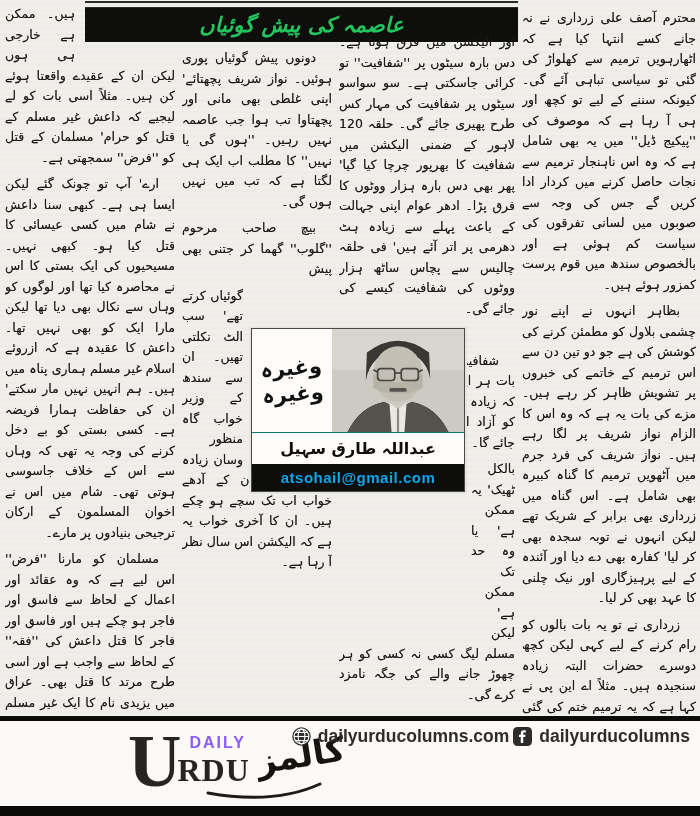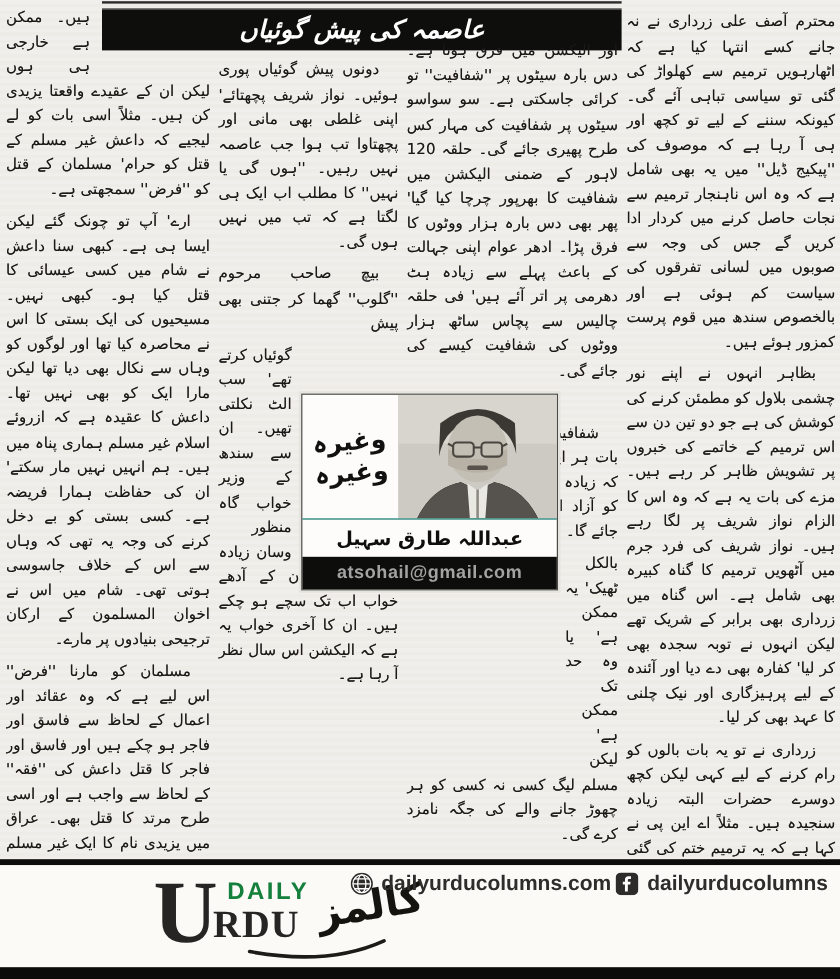--- a/index.html
+++ b/index.html
@@ -7,21 +7,21 @@
     width:700px;height:816px;position:relative;overflow:hidden;
     background:#efede8;
     background-image:repeating-linear-gradient(0deg,#eeece7 0 3px,#f1efec 3px 6px);
     font-family:"DejaVu Sans",sans-serif;color:#1d1b18;
   }
   
   .toprule{position:absolute;left:85px;top:1px;width:433px;height:4px;
     border-top:2px solid #2b2b2b;border-bottom:1px solid #2b2b2b;}
   
   .banner{position:absolute;left:85px;top:8px;width:433px;height:34px;background:#0e0e0d;
-    color:#ffffff;display:flex;align-items:center;justify-content:center;
+    color:#22c55e;display:flex;align-items:center;justify-content:center;
     font-size:21px;font-weight:bold;font-style:italic;letter-spacing:1px;direction:rtl;}
   
   .cols{position:absolute;top:4px;left:4px;right:4px;height:712px;display:flex;
     direction:rtl;gap:7px;overflow:hidden;}
   .col{overflow:hidden;font-size:12.5px;line-height:20.5px;text-align:justify;
     direction:rtl;color:#1b1916;text-shadow:0 0 .5px rgba(20,20,20,.55);}
   .col.c0{width:174px;padding-top:4px;}
   .col.c1{width:176px;padding-top:28px;}
   .col.c2{width:150px;padding-top:44px;}
   .col.c3{width:170px;}
@@ -33,32 +33,32 @@
   
   .author{position:absolute;left:251px;top:328px;width:212px;height:162px;background:#fdfcfa;
     border:1px solid #4c4a46;box-shadow:0 0 0 2px #e6e4df;display:flex;flex-direction:column;}
   .author-top{flex:1;display:flex;direction:ltr;overflow:hidden;}
   .tagline{width:80px;display:flex;flex-direction:column;align-items:center;justify-content:center;
     font-weight:bold;font-size:21px;line-height:26px;transform:rotate(-4deg);color:#111;}
   .photo{flex:1;background:#c9c6c0;}
   .photo svg{display:block;width:100%;height:100%;}
   .author-name{height:31px;border-top:1px solid #0f766e;display:flex;align-items:center;
     justify-content:center;font-size:16px;font-weight:bold;direction:rtl;color:#0f0e0c;}
-  .author-email{height:27px;background:#0d0d0c;color:#a3a3a3;direction:ltr;
+  .author-email{height:27px;background:#0d0d0c;color:#0ea5e9;direction:ltr;
     font-family:"Liberation Sans",sans-serif;font-weight:bold;font-size:15px;
     display:flex;align-items:center;justify-content:center;letter-spacing:.5px;}
   
   .rule{position:absolute;left:0;top:716px;width:700px;height:5px;background:#0c0c0b;}
   .footer{position:absolute;left:0;top:721px;width:700px;height:85px;background:#fbfaf7;}
   .bottombar{position:absolute;left:0;top:806px;width:700px;height:10px;background:#0b0b0a;}
   .logo{position:absolute;left:128px;top:4px;display:flex;direction:ltr;align-items:flex-start;}
   .logo .u{font-family:"Liberation Serif",serif;font-weight:bold;font-size:74px;line-height:72px;color:#262523;}
   .logo .stack{display:flex;flex-direction:column;margin-left:-4px;margin-top:8px;}
-  .logo .daily{font-family:"Liberation Sans",sans-serif;font-weight:bold;font-size:20px;
-    letter-spacing:2px;color:#15803d;line-height:20px;padding-left:12px;}
+  .logo .daily{font-family:"Liberation Sans",sans-serif;font-weight:bold;font-size:16px;
+    letter-spacing:2px;color:#8b5cf6;line-height:20px;padding-left:12px;}
   .logo .rdu{font-family:"Liberation Serif",serif;font-weight:bold;font-size:32px;
     letter-spacing:1px;color:#262523;line-height:34px;}
   .logo .kalmz{font-size:34px;font-weight:bold;color:#15140f;margin:10px 0 0 6px;
     transform:rotate(-9deg);direction:rtl;}
   .logo .swoosh{position:absolute;left:76px;top:56px;}
   .links{position:absolute;right:10px;top:5px;display:flex;flex-direction:row;gap:4px;direction:ltr;}
   .link-row{display:flex;align-items:center;gap:7px;font-family:"Liberation Sans",sans-serif;
     font-weight:bold;font-size:17.5px;color:#2e2d2b;cursor:pointer;}
   .link-row .ic{width:19px;height:19px;flex:0 0 19px;}
 </style>
@@ -85,21 +85,21 @@
       <p>بالکل ٹھیک' یہ ممکن ہے' یا وہ حد تک ممکن ہے' لیکن مسلم لیگ کسی نہ کسی کو ہر چھوڑ جانے والے کی جگہ نامزد کرے گی۔</p>
     </div>
   <div class="col c2">
       <p class="ind">دونوں پیش گوئیاں پوری ہوئیں۔ نواز شریف پچھتائے' اپنی غلطی بھی مانی اور پچھتاوا تب ہوا جب عاصمہ نہیں رہیں۔ ''ہوں گی یا نہیں'' کا مطلب اب ایک ہی لگتا ہے کہ تب میں نہیں ہوں گی۔</p>
       <p class="ind">بیچ صاحب مرحوم ''گلوب'' گھما کر جتنی بھی پیش</p>
       <div class="fr" style="width: 83px; height: 166px;"></div>
       <p>گوئیاں کرتے تھے' سب الٹ نکلتی تھیں۔ ان سے سندھ کے وزیر خواب گاہ منظور وسان زیادہ کاریگر تھے۔ ان کے آدھے خواب اب تک سچے ہو چکے ہیں۔ ان کا آخری خواب یہ ہے کہ الیکشن اس سال نظر آ رہا ہے۔</p>
     </div>
   <div class="col c3">
       <div class="fr" style="width: 94px; height: 42px;"></div>
-      <p>ہیں۔ ممکن ہے خارجی ہی ہوں لیکن ان کے عقیدے واقعتا یزیدی کن ہیں۔ مثلاً اسی بات کو لے لیجیے کہ داعش غیر مسلم کے قتل کو حرام' مسلمان کے قتل کو ''فرض'' سمجھتی ہے۔</p>
+      <p>ہیں۔ ممکن ہے خارجی ہی ہوں لیکن ان کے عقیدے واقعتا ہوئے کن ہیں۔ مثلاً اسی بات کو لے لیجیے کہ داعش غیر مسلم کے قتل کو حرام' مسلمان کے قتل کو ''فرض'' سمجھتی ہے۔</p>
       <p class="ind">ارے' آپ تو چونک گئے لیکن ایسا ہی ہے۔ کبھی سنا داعش نے شام میں کسی عیسائی کا قتل کیا ہو۔ کبھی نہیں۔ مسیحیوں کی ایک بستی کا اس نے محاصرہ کیا تھا اور لوگوں کو وہاں سے نکال بھی دیا تھا لیکن مارا ایک کو بھی نہیں تھا۔ داعش کا عقیدہ ہے کہ ازروئے اسلام غیر مسلم ہماری پناہ میں ہیں۔ ہم انہیں نہیں مار سکتے' ان کی حفاظت ہمارا فریضہ ہے۔ کسی بستی کو بے دخل کرنے کی وجہ یہ تھی کہ وہاں سے اس کے خلاف جاسوسی ہوتی تھی۔ شام میں اس نے اخوان المسلمون کے ارکان ترجیحی بنیادوں پر مارے۔</p>
       <p class="ind">مسلمان کو مارنا ''فرض'' اس لیے ہے کہ وہ عقائد اور اعمال کے لحاظ سے فاسق اور فاجر ہو چکے ہیں اور فاسق اور فاجر کا قتل داعش کی ''فقہ'' کے لحاظ سے واجب ہے اور اسی طرح مرتد کا قتل بھی۔ عراق میں یزیدی نام کا ایک غیر مسلم فرقہ ہے۔ پھر اس کا اتنا بڑا قتل عام کیوں کیا؟ اس لیے کہ داعش کے خیال میں بہت پہلے یزیدیوں کے آباؤ اجداد مسلمان تھے اور یہ ان کی اولاد ہو کر کافر ہیں تو مرتد ہو گئے۔ چنانچہ مار دیا۔ مسلمان کے لیے جان بچانے کا ایک ہی راستہ ہے' داعش کی بیعت کرنا۔ داعش کا سربراہ خود کو ابوبکر بغدادی کہلاتا ہے۔ دیکھیے' کس مقدس نام کو اس شیطان نے اپنا نام بنا لیا ہے۔ اب تک اس کے چھ سات سو ڈی پی مارے جا چکے ہیں لیکن یہ خود ایک بار بھی نہیں مرا۔</p>
     </div>
 </div>
 
 <div class="author">
   <div class="author-top">
     <div class="tagline">
       <span>وغیرہ</span>
       <span>وغیرہ</span>

